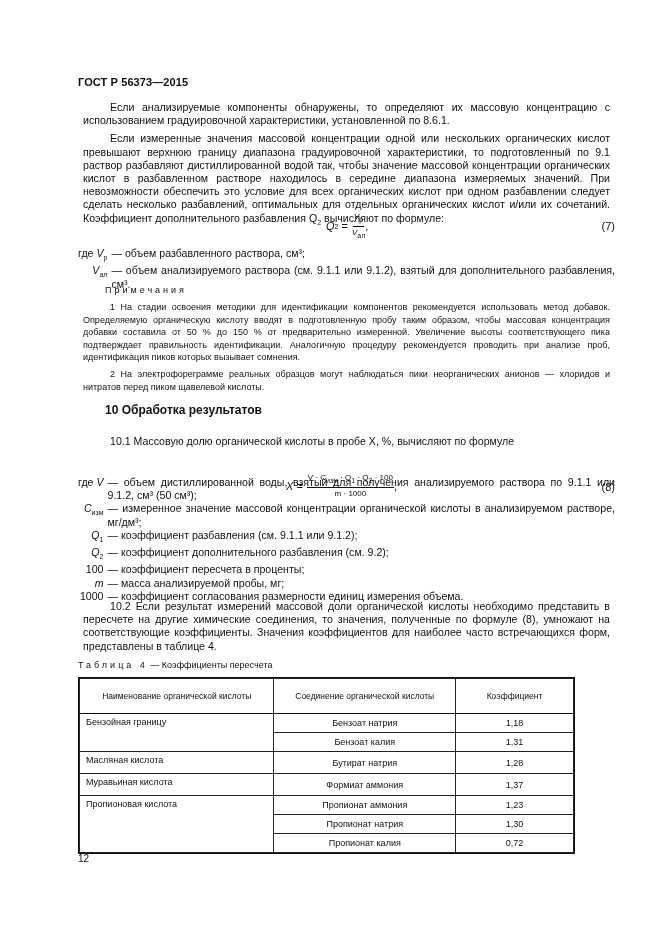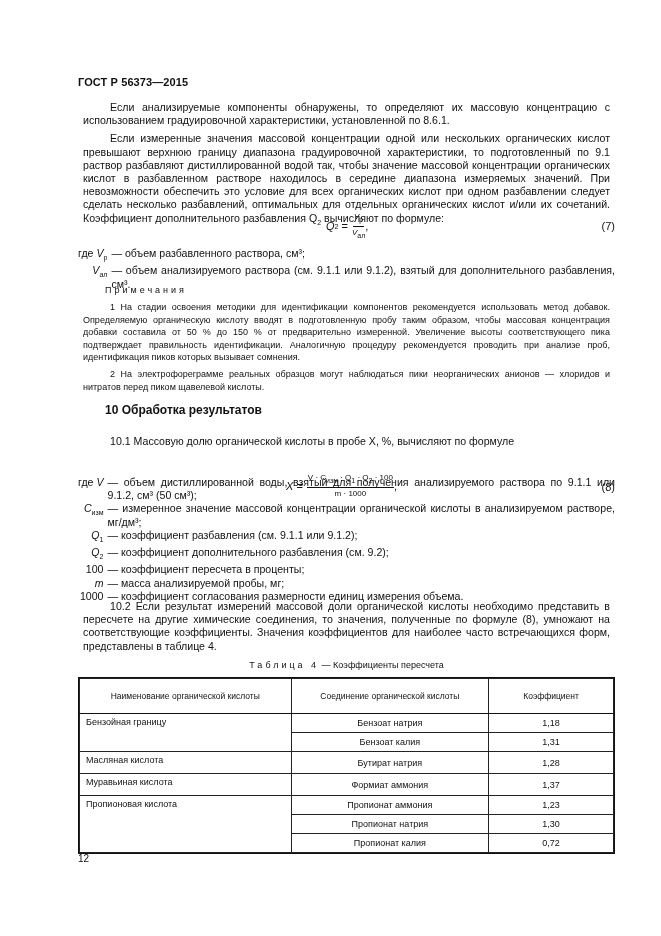--- a/index.html
+++ b/index.html
@@ -18,21 +18,21 @@
   .frac .num { font-size: 8px; border-bottom: 1px solid #111; padding: 0 1px 1px; line-height: 10px; }
   .frac .den { font-size: 8px; line-height: 10px; padding-top: 1px; }
   i { font-style: italic; }
   sub, sup { font-size: 7px; }
   .where { display: grid; grid-template-columns: auto 1fr; column-gap: 4px; line-height: 13.2px; }
   .where .sym { text-align: right; white-space: nowrap; }
   .where .desc { text-align: justify; }
   .notes { font-size: 9px; line-height: 12.4px; }
   .notes-title { letter-spacing: 3px; padding-left: 27px; }
   .section-title { font-weight: bold; font-size: 12px; padding-left: 27px; }
-  .table-caption { font-size: 9px; text-align: center; }
+  .table-caption { font-size: 9px; }
   .table-caption .spaced { letter-spacing: 3px; }
   table { border-collapse: collapse; width: 537px; font-size: 9px; }
   td, th { border: 1px solid #222; padding: 0 6px; height: 18px; font-weight: normal; }
   th { height: 34px; font-size: 8.5px; border-bottom: 1.5px solid #111; }
   td.c, th { text-align: center; }
   td.l { text-align: left; vertical-align: top; padding-top: 3px; }
   .tbl-wrap { position: absolute; left: 78px; top: 677px; border: 1.5px solid #111; }
   .pagenum { position: absolute; left: 78px; top: 853px; font-size: 10px; }
 </style>
 </head>
@@ -110,21 +110,21 @@
 
 <div class="block" style="top:595px;">
   <p class="p indent">10.2  Если результат измерений массовой доли органической кислоты необходимо представить в пересчете на другие химические соединения, то значения, полученные по формуле (8), умножают на соответствующие коэффициенты. Значения коэффициентов для наиболее часто встречающихся форм, представлены в таблице 4.</p>
 </div>
 
 <div class="block table-caption" style="top:660px;">
   <span class="spaced">Таблица 4</span><span> — Коэффициенты пересчета</span>
 </div>
 
 <div class="tbl-wrap">
-  <table style="width:535px;">
+  <table style="width:495px;">
     <colgroup>
         <col style="width:212px">
         <col style="width:198px">
         <col style="width:125px">
       </colgroup>
     <thead>
       <tr>
         <th>Наименование органической кислоты</th>
         <th>Соединение органической кислоты</th>
         <th>Коэффициент</th>

